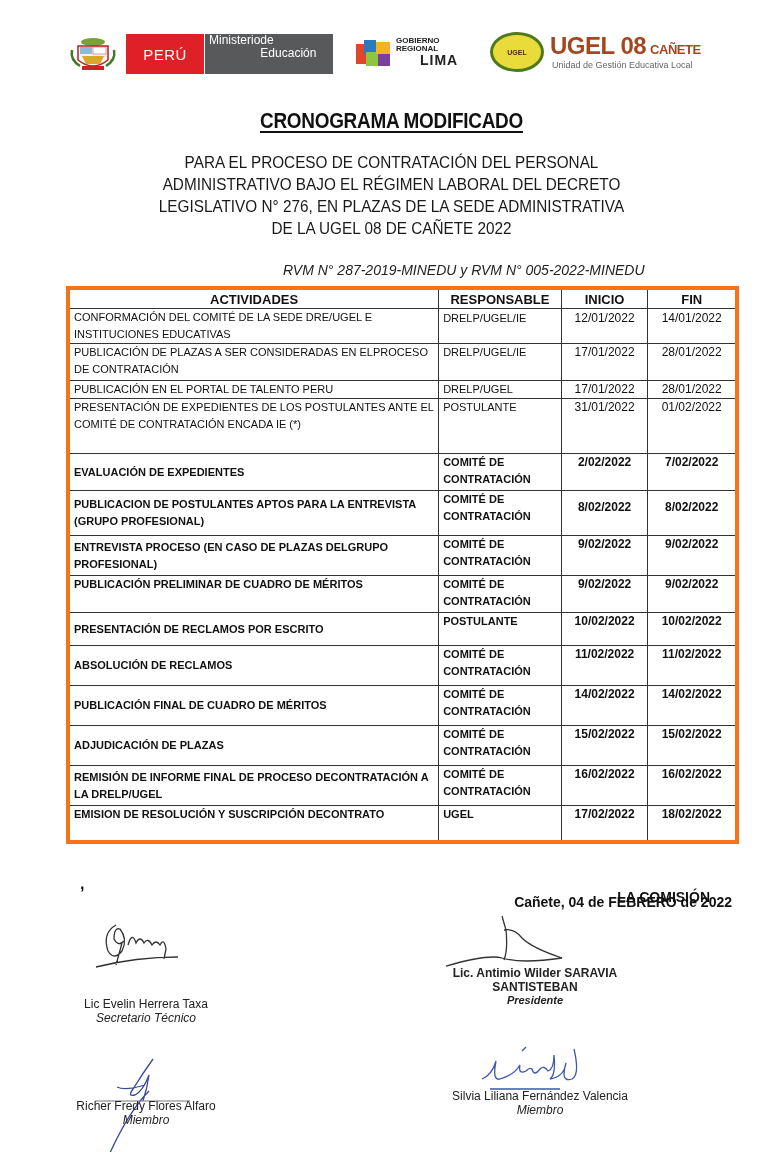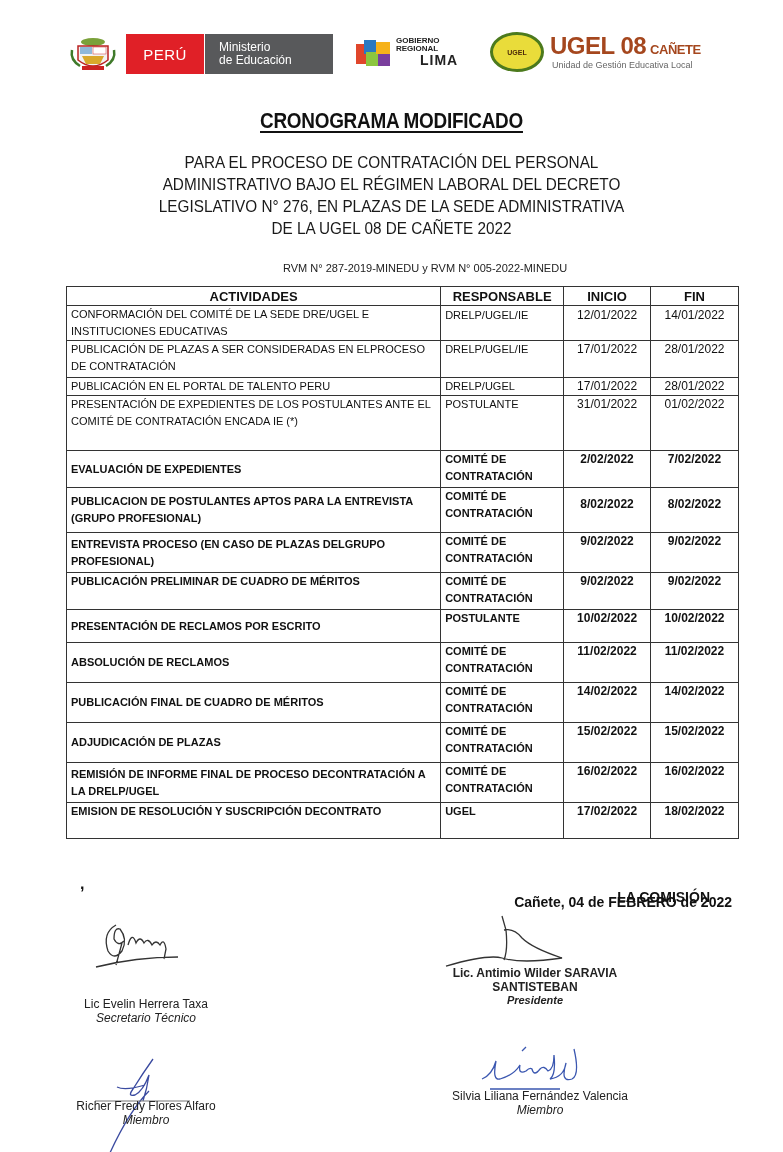--- a/index.html
+++ b/index.html
@@ -2,38 +2,38 @@
 <html><head>
 <meta charset="utf-8">
 <style>
   html, body { margin: 0; padding: 0; background: #ffffff; }
   body { width: 783px; height: 1152px; position: relative; overflow: hidden; font-family: "Liberation Sans", sans-serif; color: #111; }
 
   
   .logos { position: absolute; top: 28px; left: 0; width: 783px; height: 50px; }
   .escudo { position: absolute; left: 68px; top: 8px; width: 50px; height: 36px; }
   .peru-box { position: absolute; left: 126px; top: 6px; width: 78px; height: 40px; background: #e02027; color: #fff; font-family: "Liberation Sans", sans-serif; font-size: 15px; font-weight: normal; display: flex; align-items: center; justify-content: center; letter-spacing: 0.5px; }
-  .minedu-box { position: absolute; left: 205px; top: 6px; width: 128px; height: 40px; background: #58595b; color: #fff; font-size: 12px; line-height: 13px; display: flex; flex-direction: column; justify-content: center; padding-left: 14px; box-sizing: border-box; }
+  .minedu-box { position: absolute; left: 205px; top: 6px; width: 128px; height: 40px; background: #58595b; color: #fff; font-size: 12px; line-height: 13px; display: flex; flex-direction: row; justify-content: center; padding-left: 4px; box-sizing: border-box; }
   .gore { position: absolute; left: 356px; top: 6px; width: 110px; height: 40px; }
   .gore-mark { position: absolute; left: 0; top: 6px; width: 36px; height: 28px; }
   .gore-text { position: absolute; left: 40px; top: 3px; font-size: 8px; line-height: 8px; font-weight: bold; color: #222; }
   .gore-text .lima { font-size: 14px; line-height: 14px; letter-spacing: 1px; margin-left: 24px; }
   .ugel { position: absolute; left: 490px; top: 2px; width: 250px; height: 46px; text-align: center; }
   .ugel-seal { position: absolute; left: 0; top: 2px; width: 54px; height: 40px; border-radius: 50%; background: #e9dc3a; border: 3px solid #4c7a1d; box-sizing: border-box; display: flex; align-items: center; justify-content: center; font-size: 7px; font-weight: bold; color: #4c2a0a; }
   .ugel-title { position: absolute; left: 60px; top: 2px; font-size: 24px; font-weight: bold; color: #a5471e; font-family: "Liberation Sans", sans-serif; letter-spacing: -0.5px; }
   .ugel-title .canete { font-size: 13px; margin-left: 4px; }
   .ugel-sub { position: absolute; left: 62px; top: 30px; font-size: 9px; color: #666; }
 
   
   .title { position: absolute; top: 108px; left: 0; width: 783px; text-align: center; font-size: 22px; font-weight: bold; text-decoration: underline; text-underline-offset: 3px; letter-spacing: -0.3px; transform: scaleX(0.86); }
   .subtitle { position: absolute; top: 152px; left: 0; width: 783px; text-align: center; font-size: 17px; line-height: 22px; color: #1a1a1a; transform: scaleX(0.9); }
-  .rvm { position: absolute; top: 262px; left: 283px; font-size: 11px; color: #222; }
-
-  
-  table.schedule { position: absolute; top: 286px; left: 66px; width: 673px; border-collapse: collapse; border: 1px solid #f97316; font-family: "Liberation Sans", sans-serif; }
+  .rvm { position: absolute; top: 262px; left: 283px; font-size: 14px; color: #222; font-style: italic; }
+
+  
+  table.schedule { position: absolute; top: 286px; left: 66px; width: 673px; border-collapse: collapse; border: 4px solid #f97316; font-family: "Liberation Sans", sans-serif; }
   table.schedule th, table.schedule td { border: 1px solid #333; padding: 0 4px; vertical-align: top; }
   table.schedule th { font-size: 13px; font-weight: bold; height: 18px; text-align: center; vertical-align: middle; transform-origin: center; }
   th.col-resp { text-align: right; }
   .c1 { width: 366px; }
   .c2 { width: 114px; }
   .c3 { width: 78px; }
   .c4 { width: 79px; }
   td { font-size: 11px; line-height: 17px; }
   td.act { padding-left: 4px; }
   td.date { text-align: center; vertical-align: middle; font-size: 12px; }

